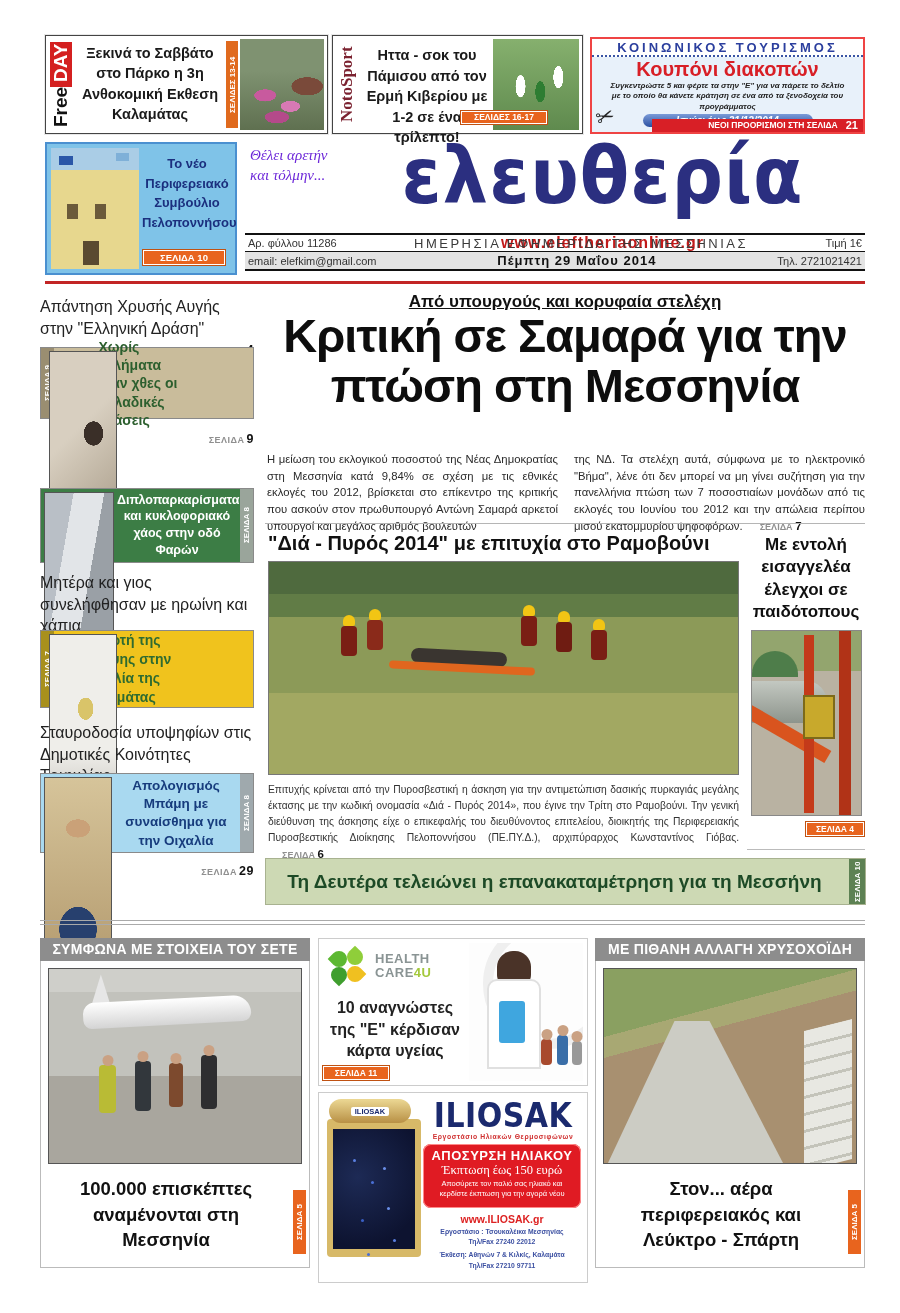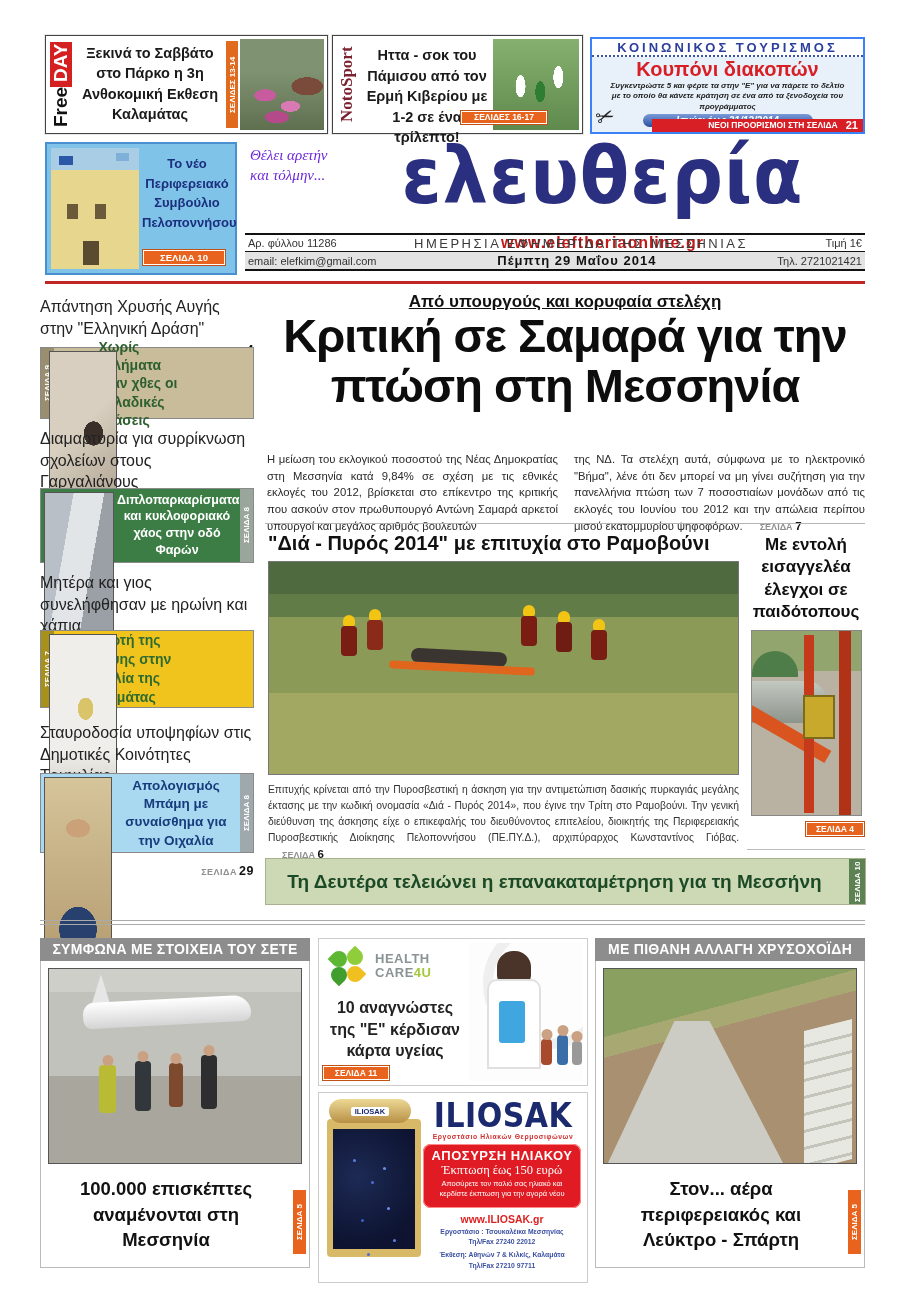--- a/index.html
+++ b/index.html
@@ -32,21 +32,21 @@
 
   #notosport{left:332px;top:35px;width:251px;height:99px;}
   .ns-brand{position:absolute;left:2px;top:2px;bottom:2px;width:24px;writing-mode:vertical-rl;
             transform:rotate(180deg);display:flex;align-items:center;justify-content:center;
             font-family:"Liberation Serif",serif;font-weight:bold;font-size:17px;color:#7b2230;}
   .ns-text{position:absolute;left:28px;top:9px;width:132px;font-weight:bold;font-size:14.5px;
            line-height:1.42;text-align:center;color:#1a1a1a;}
   .ns-badge{position:absolute;left:128px;bottom:9px;width:86px;height:13px;font-size:8.5px;line-height:11px;}
   .ns-photo{position:absolute;left:160px;top:3px;right:3px;bottom:3px;}
 
-  #coupon{position:absolute;left:590px;top:37px;width:275px;height:97px;border:2px solid #3b82f6;background:#e8f1fa;}
+  #coupon{position:absolute;left:590px;top:37px;width:275px;height:97px;border:2px solid #ef4444;background:#e8f1fa;}
   .c-header{height:18px;background:#fff;color:#2b3f9e;font-weight:bold;font-size:13px;
             letter-spacing:3px;text-align:center;line-height:18px;border-bottom:2px dotted #3a55a5;}
   .c-title{margin-top:1px;text-align:center;color:#d81f26;font-weight:bold;font-size:20px;}
   .c-body{font-size:8px;font-style:italic;font-weight:bold;color:#222;text-align:center;line-height:1.3;padding:0 14px;}
   .c-valid{margin:2px auto 0;width:170px;height:13px;background:linear-gradient(180deg,#7a9bd8,#2b4fa0);
            border-radius:7px;color:#fff;font-size:10px;font-weight:bold;font-style:italic;text-align:center;line-height:13px;}
   .c-footer{position:absolute;left:60px;right:0;bottom:0;height:13px;background:#d81f26;color:#fff;
             font-size:8.5px;font-weight:bold;line-height:13px;display:flex;justify-content:flex-end;gap:8px;padding-right:5px;}
   .c-footer b{font-size:11px;}
   .c-scissors{position:absolute;left:4px;bottom:2px;font-size:22px;color:#222;transform:rotate(-20deg);}
@@ -326,21 +326,20 @@
     <div class="pagerow"><span>ΣΕΛΙΔΑ</span><b>4</b></div>
   </div>
 
   <div id="sb1" class="sbox">
     <div class="strip vstrip">ΣΕΛΙΔΑ 9</div>
     <div class="btxt">Χωρίς προβλήματα ξεκίνησαν χθες οι πανελλαδικές εξετάσεις</div>
     <div class="bphoto ph-exam"></div>
   </div>
 
   <div id="sn2" class="snews">
-    <div class="t">Διαμαρτυρία για συρρίκνωση σχολείων στους Γαργαλιάνους</div>
     <div class="pagerow"><span>ΣΕΛΙΔΑ</span><b>9</b></div>
   </div>
 
   <div id="sb2" class="sbox">
     <div class="bphoto ph-street"></div>
     <div class="btxt">Διπλοπαρκαρίσματα και κυκλοφοριακό χάος στην οδό Φαρών</div>
     <div class="strip vstrip">ΣΕΛΙΔΑ 8</div>
   </div>
 
   <div id="sn3" class="snews">

